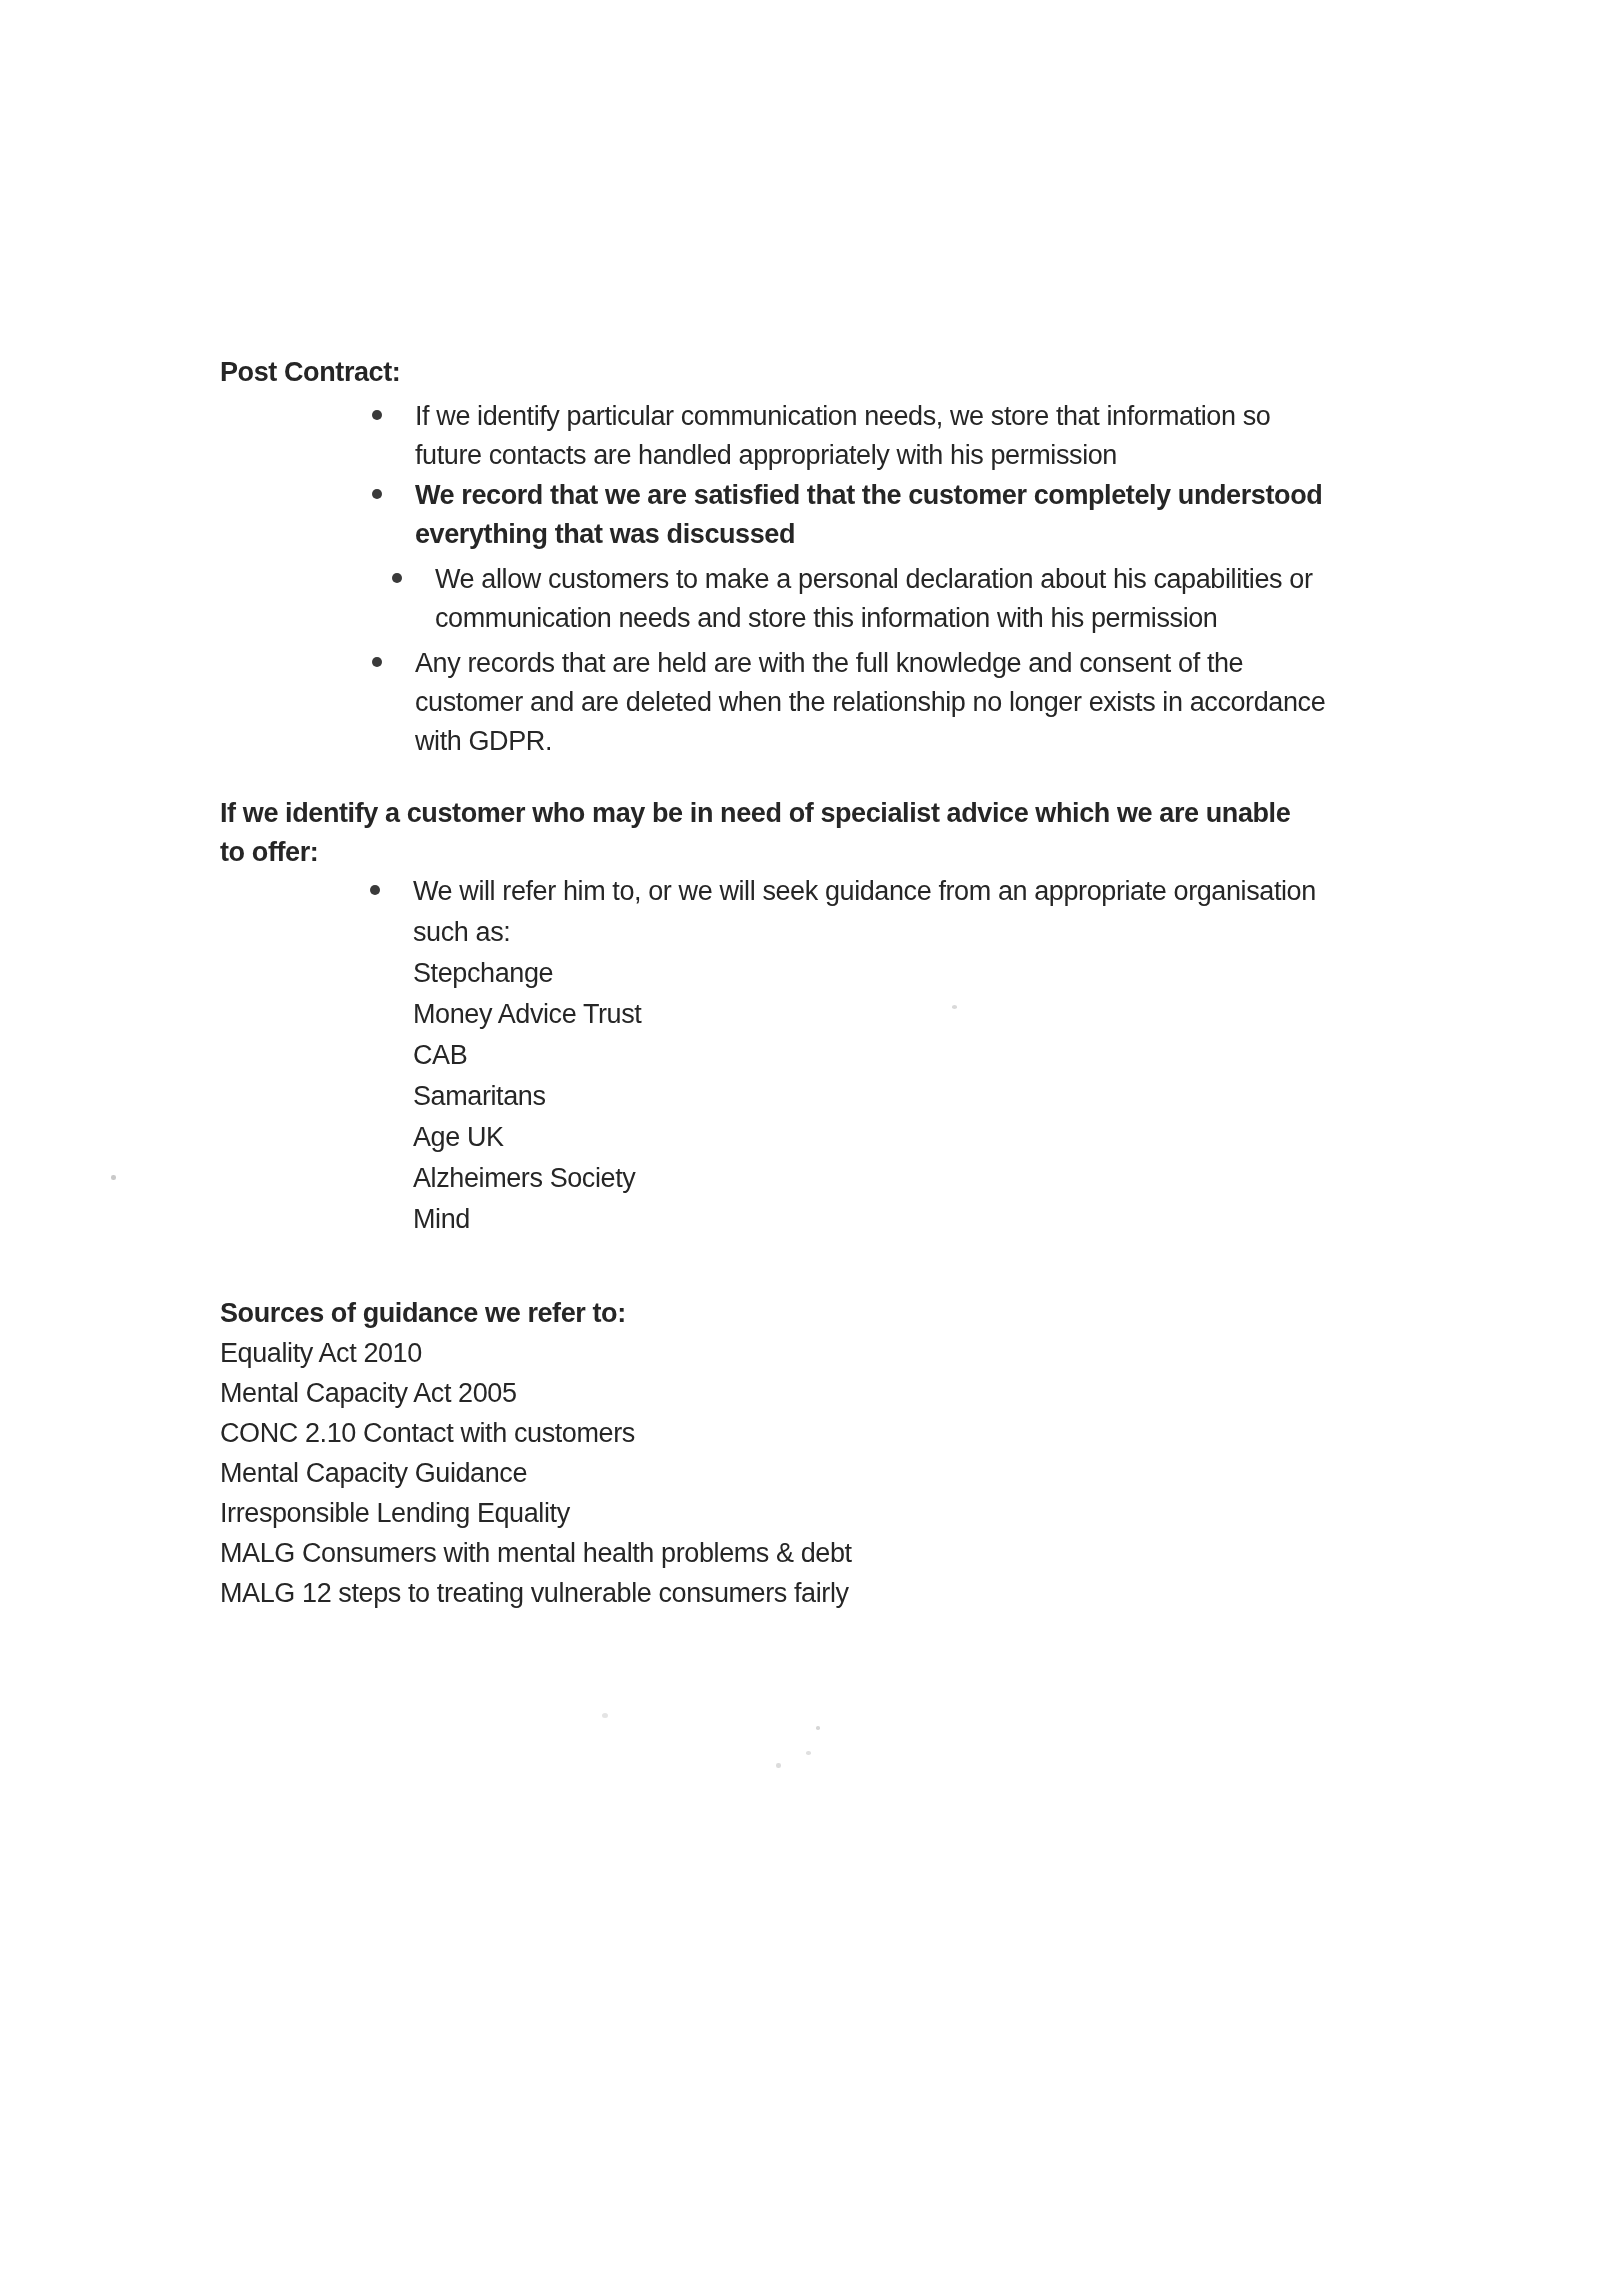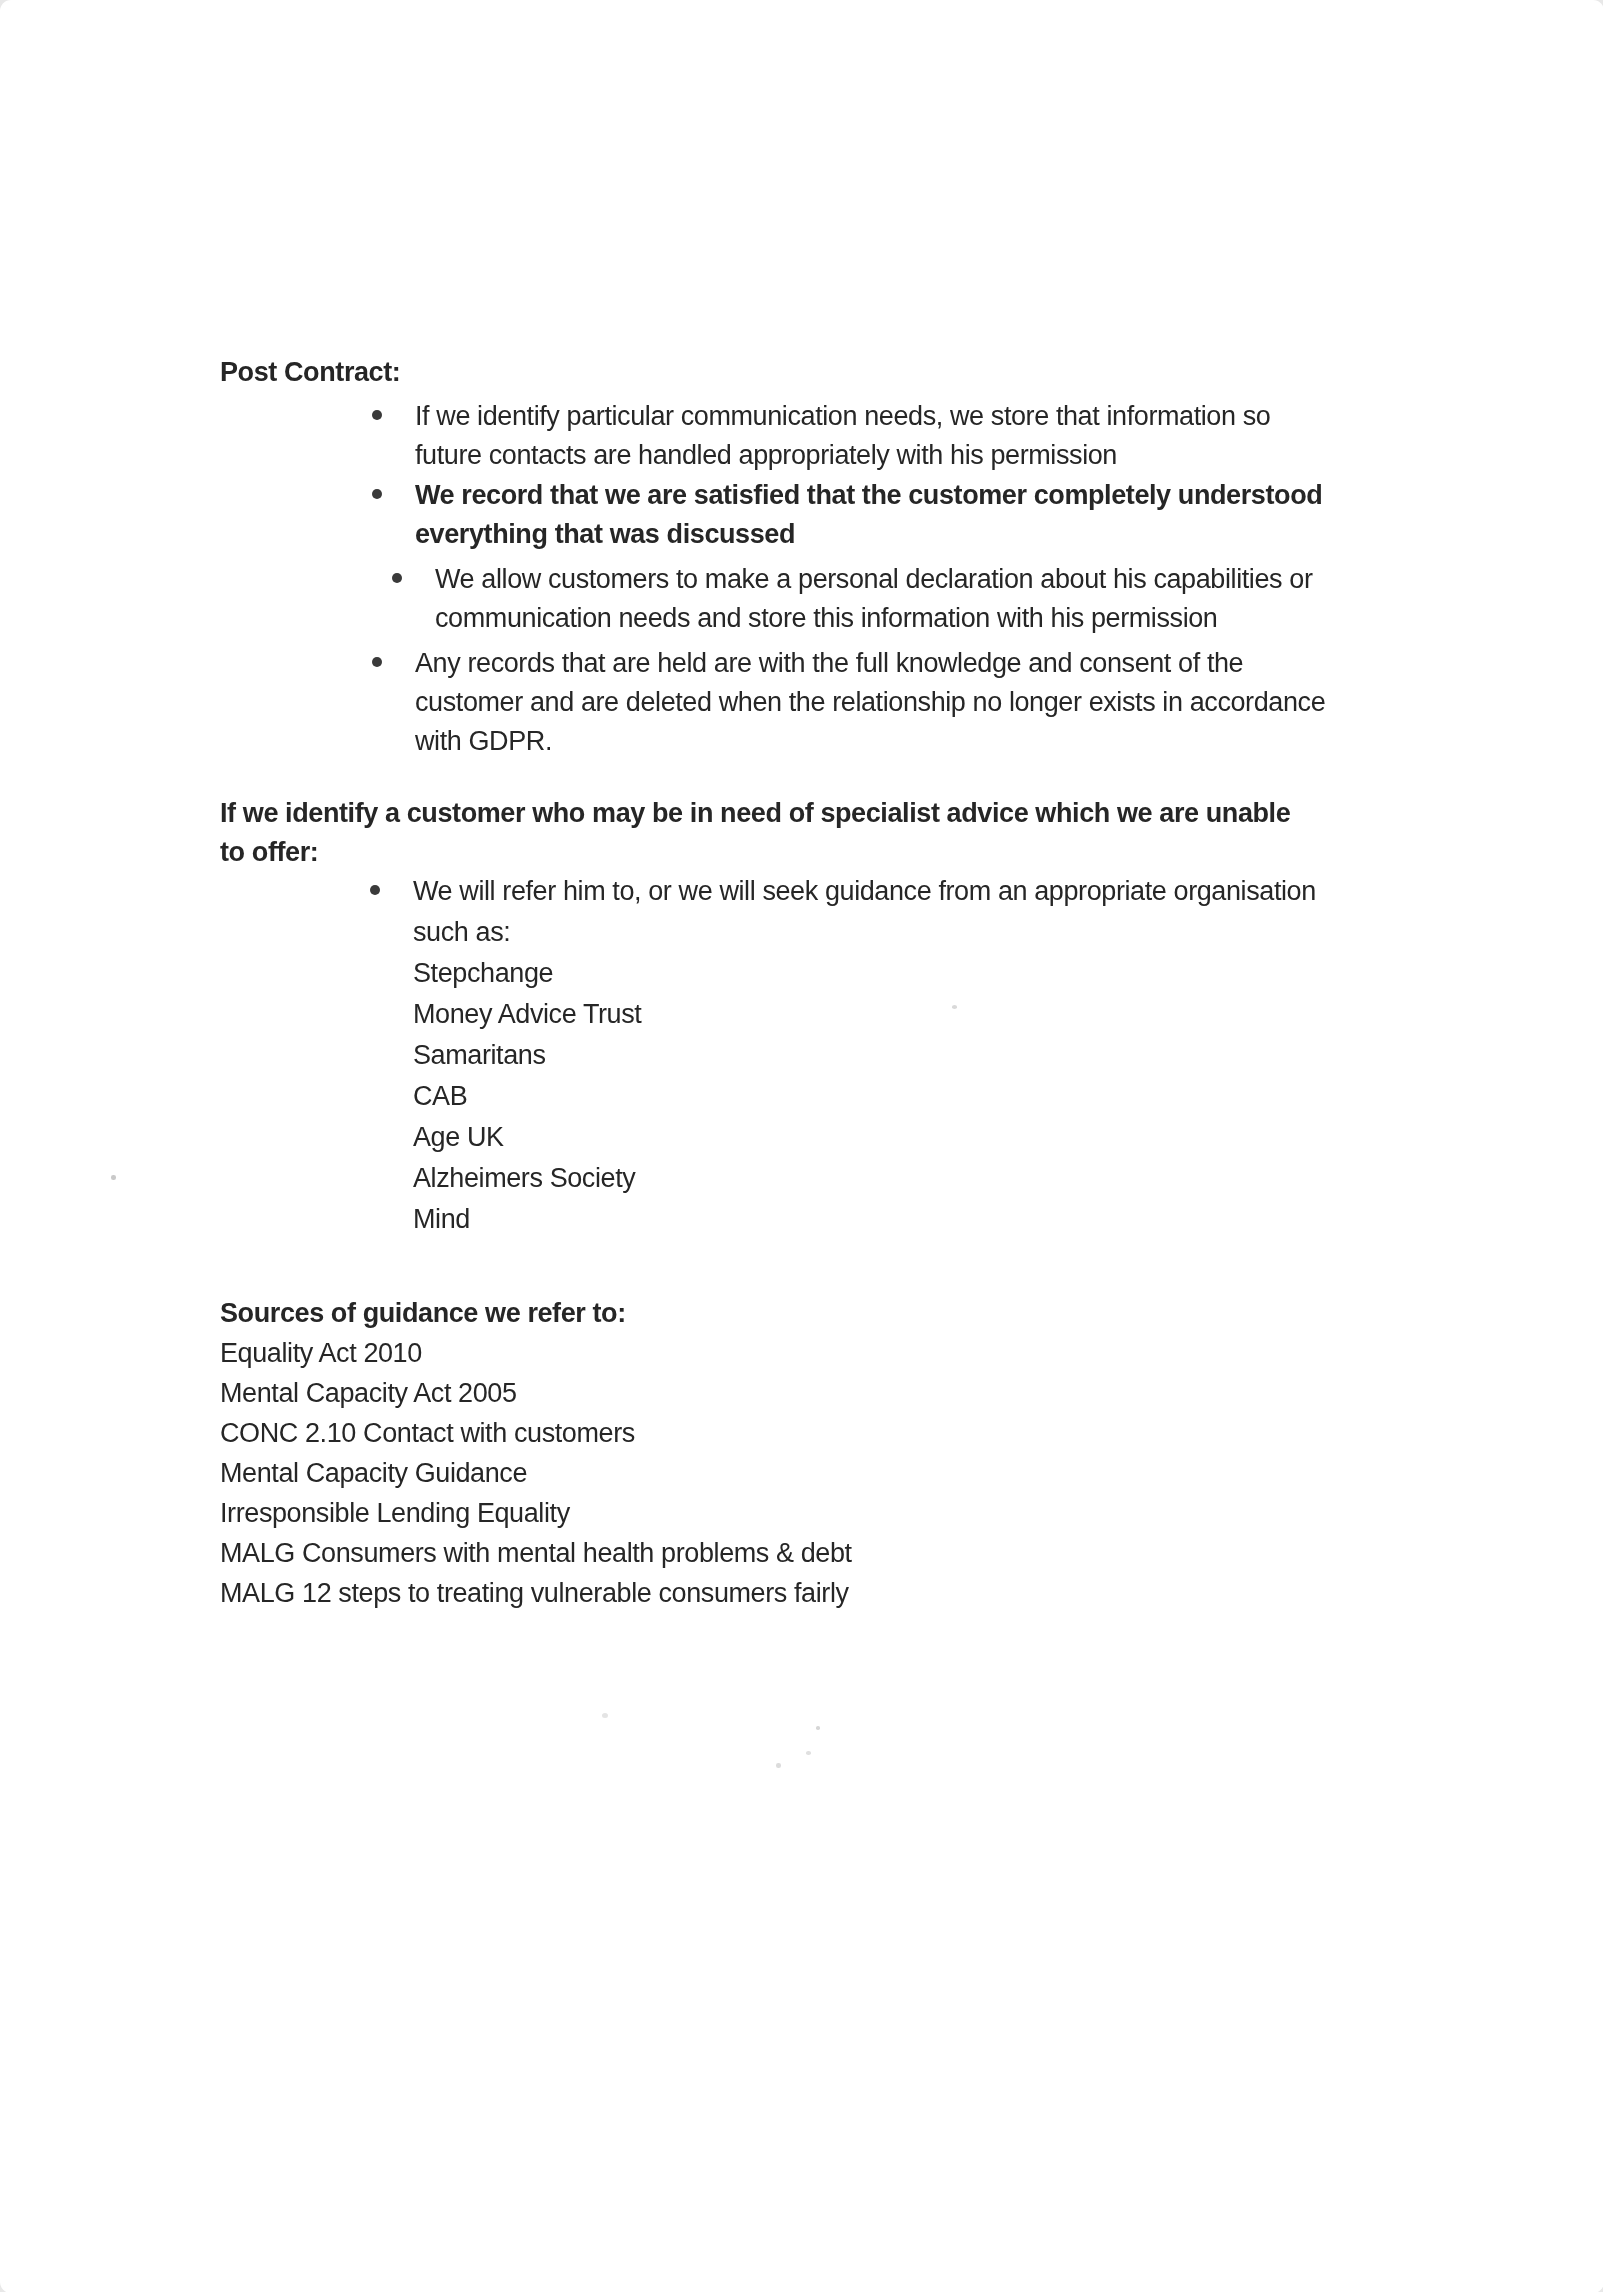--- a/index.html
+++ b/index.html
@@ -5,21 +5,20 @@
   html,body{margin:0;padding:0;background:#e8e8e8;}
   #page{
     position:relative;
     width:1604px;height:2293px;
     background:#ffffff;
     overflow:hidden;
     font-family:"Liberation Sans","DejaVu Sans",sans-serif;
     color:#262626;
     font-size:27px;
     letter-spacing:-0.4px;
-    border-radius:11px;
   }
   .line{white-space:nowrap;}
   .bold{font-weight:bold;}
   
   .bullet-item{position:absolute;left:415px;line-height:39px;}
   .b-dot{
     position:absolute;left:-43px;top:13.4px;
     width:9.9px;height:9.9px;border-radius:50%;
     background:#3a3a3a;
   }
@@ -70,22 +69,22 @@
     <div class="line">If we identify a customer who may be in need of specialist advice which we are unable</div>
     <div class="line">to offer:</div>
   </div>
 
   <div id="spec-block">
     <span class="b-dot"></span>
     <div class="line">We will refer him to, or we will seek guidance from an appropriate organisation</div>
     <div class="line">such as:</div>
     <div class="line">Stepchange</div>
     <div class="line">Money Advice Trust</div>
+    <div class="line">CAB</div>
     <div class="line">Samaritans</div>
-    <div class="line">CAB</div>
     <div class="line">Age UK</div>
     <div class="line">Alzheimers Society</div>
     <div class="line">Mind</div>
   </div>
 
   <div id="sources-block">
     <div class="line bold">Sources of guidance we refer to:</div>
     <div class="line">Equality Act 2010</div>
     <div class="line">Mental Capacity Act 2005</div>
     <div class="line">CONC 2.10 Contact with customers</div>

